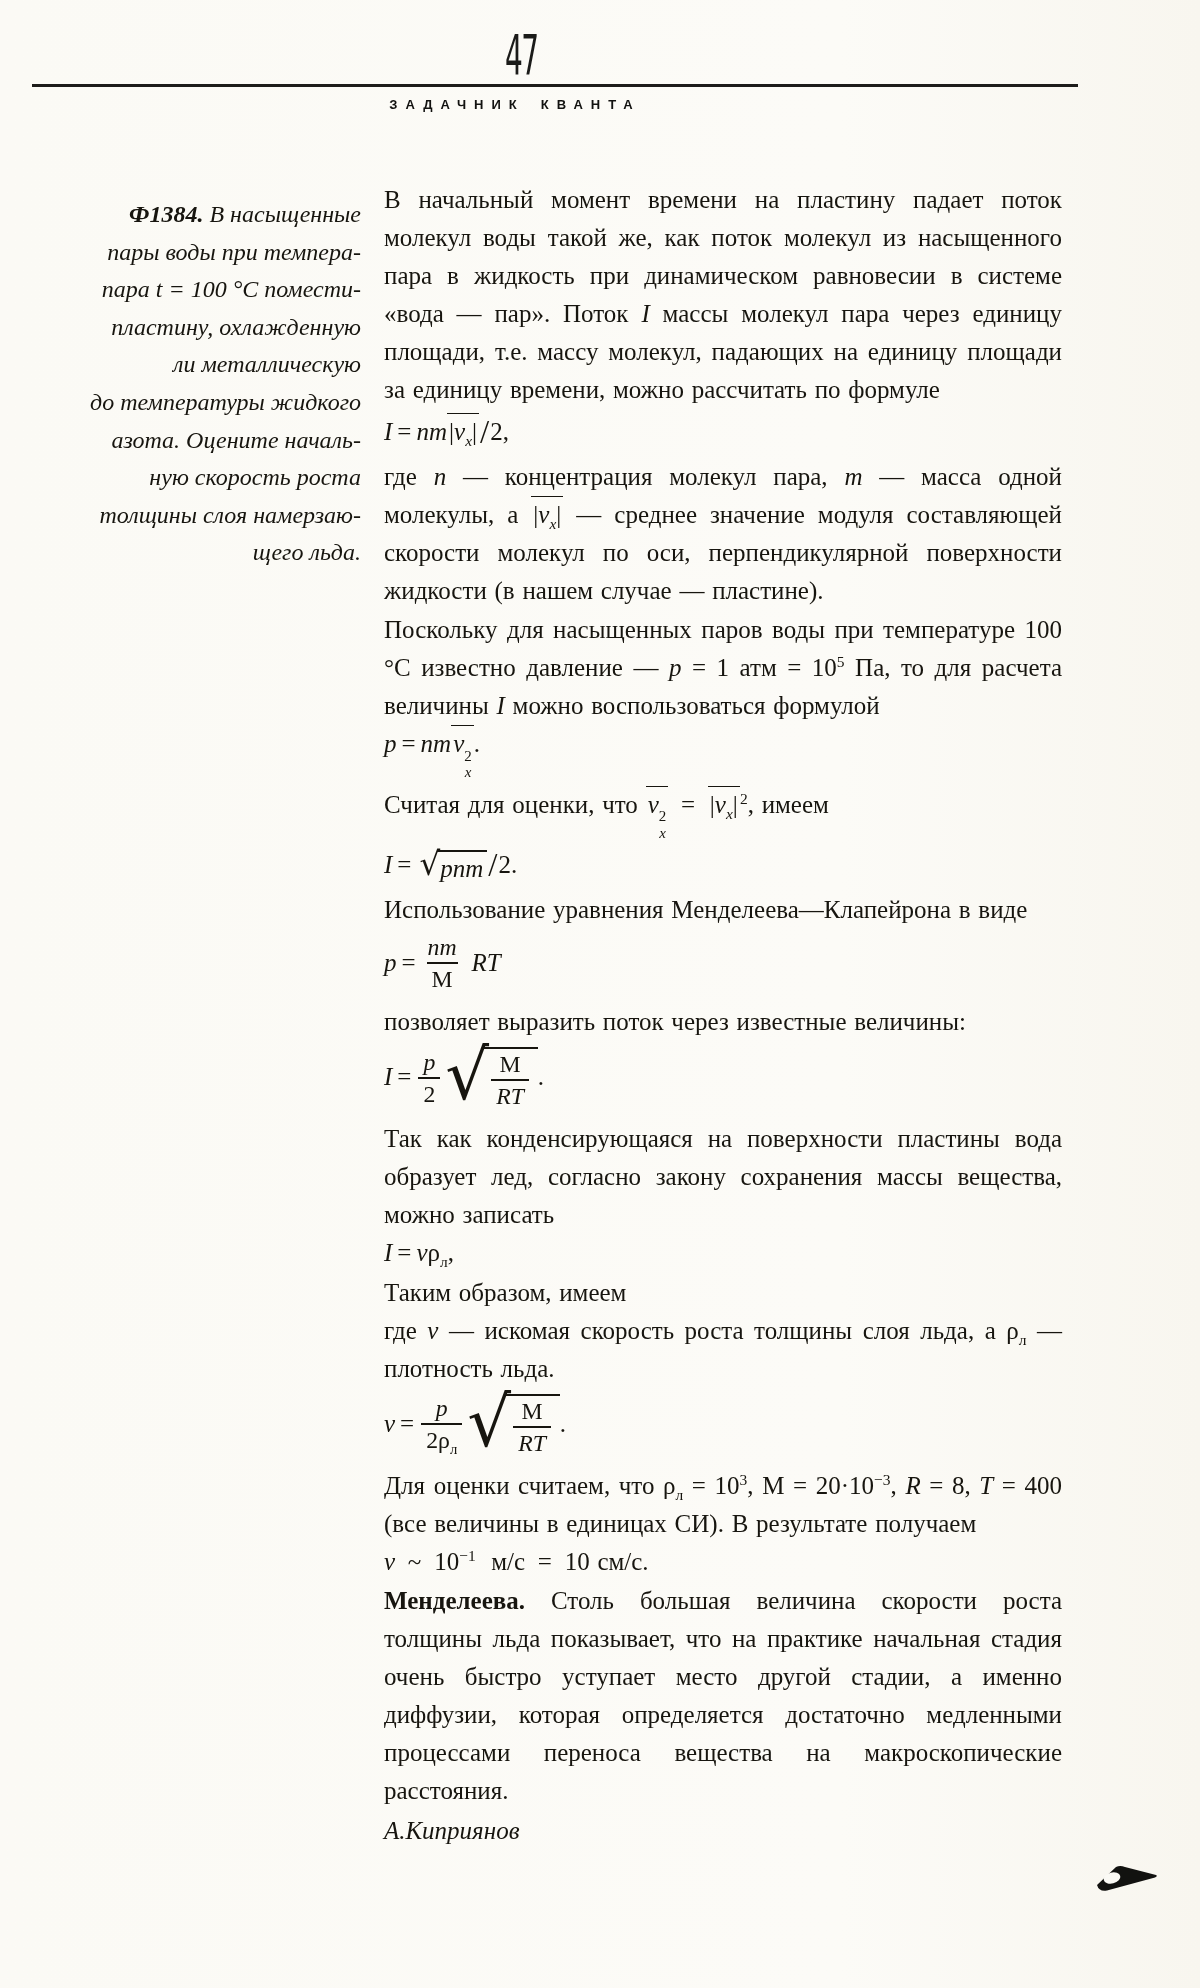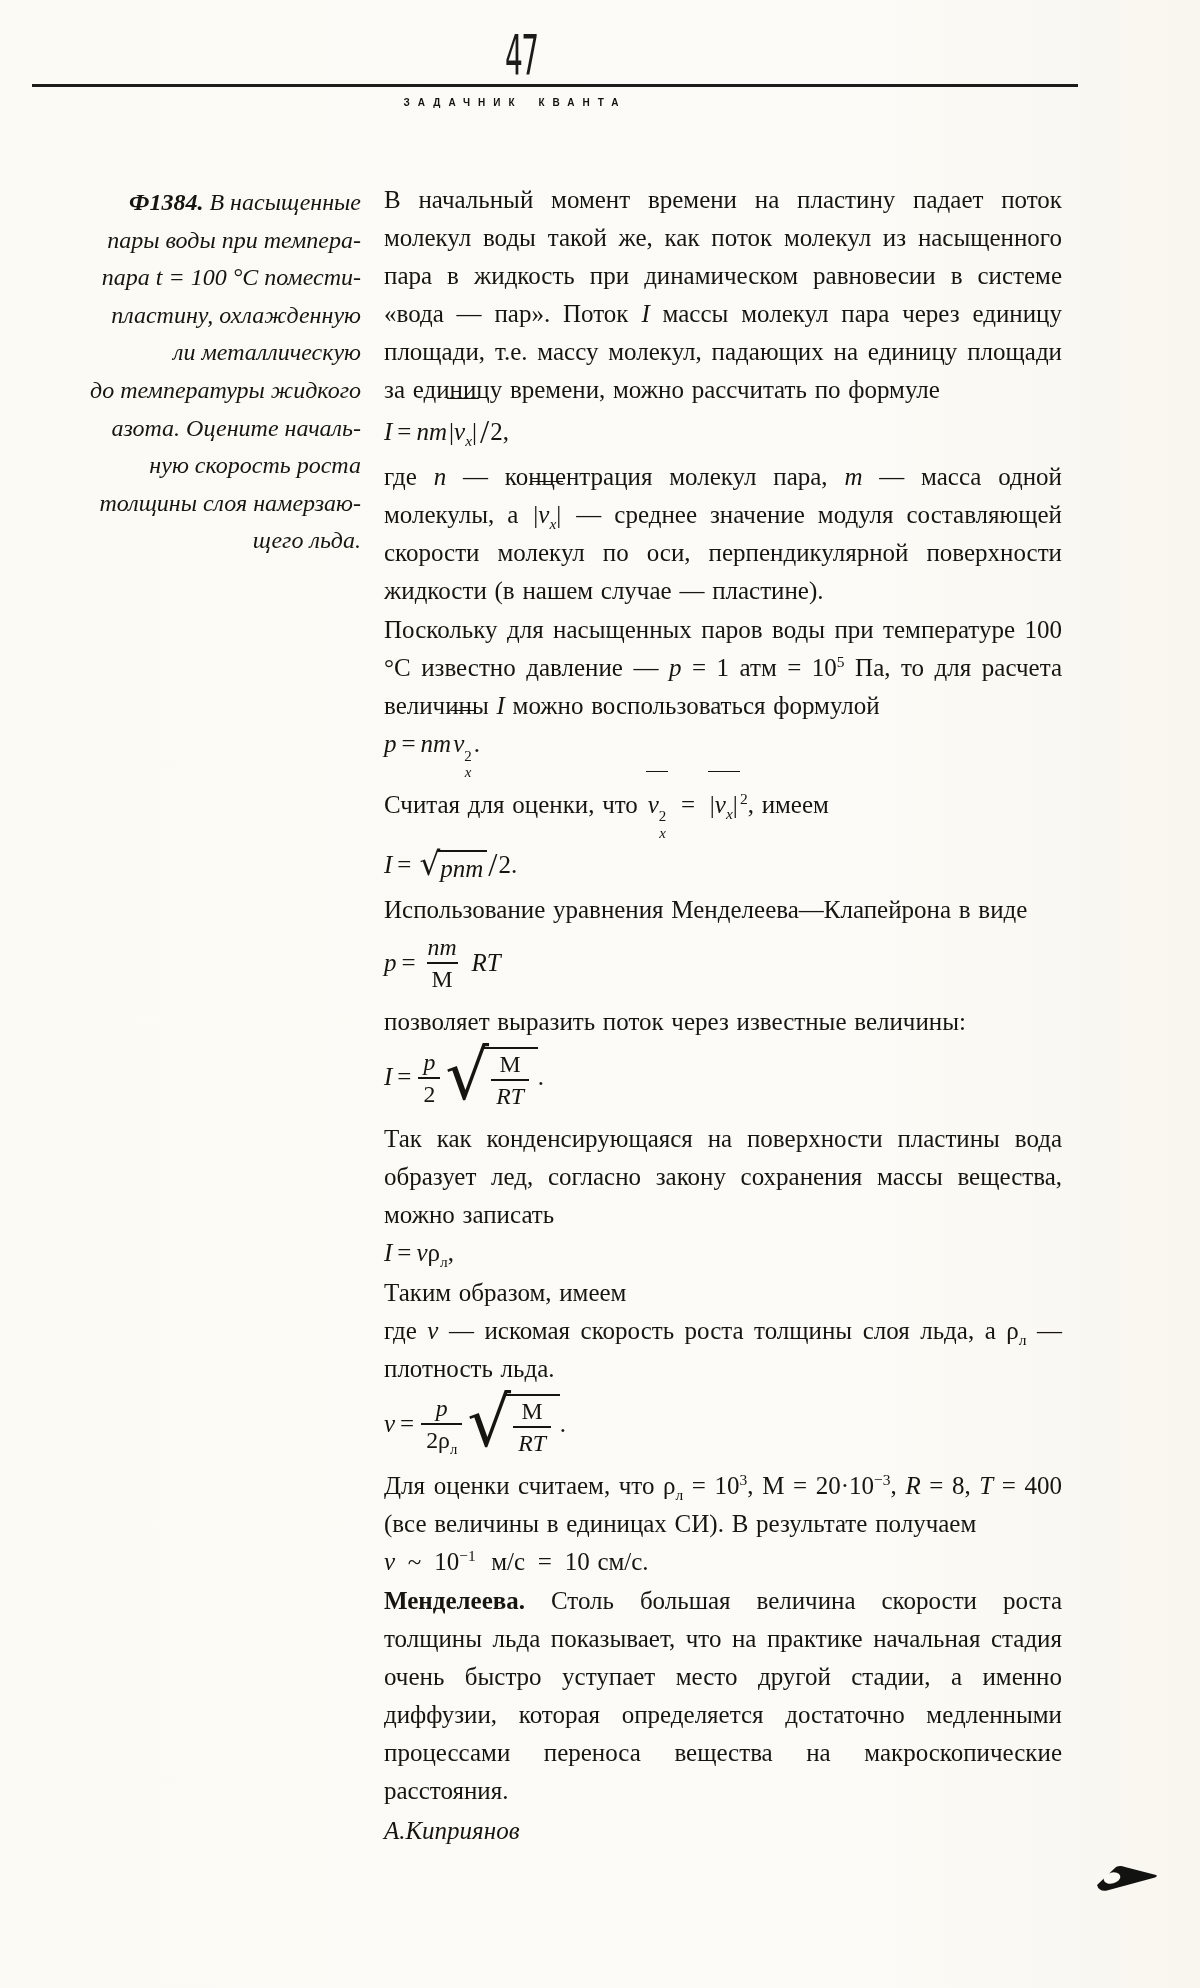--- a/index.html
+++ b/index.html
@@ -17,47 +17,47 @@
     font-family:"DejaVu Sans", sans-serif;
     font-size:56px; font-weight:400; letter-spacing:-3px; color:#1b1b19;
     transform:scale(0.5,1.0); transform-origin:left top;
   }
   .rule {
     position:absolute; top:84px; left:32px; width:1046px; height:3px;
     background:#1d1c1a;
   }
   .journal {
     position:absolute; top:97px; left:515px; transform:translateX(-50%);
-    font-family:"Liberation Sans", sans-serif; font-size:10px;
+    font-family:"Liberation Sans", sans-serif; font-size:13px;
     letter-spacing:8px; white-space:nowrap; color:#121210;
   }
   .journal .hw1 { font-weight:600; margin-right:16px; }
   .journal .hw2 { font-weight:800; }
   
   .left-col {
-    position:absolute; left:45px; top:184px; width:316px;
+    position:absolute; left:45px; top:196px; width:316px;
     text-align:right; font-style:italic;
     font-size:24px; line-height:37.6px; color:#17150f;
   }
   .left-col b { font-weight:700; }
   
   .right-col {
     position:absolute; left:384px; top:181px; width:678px;
     font-size:25px; line-height:38px; text-align:justify;
     word-spacing:1.5px; color:#17150f;
   }
   .right-col p { margin:0; }
   .right-col p.gap { margin-top:1px; }
   .formula { text-align:left; margin:3px 0 5px; line-height:1.25; }
   .formula.tallf { margin:6px 0 8px; }
   i { font-style:italic; }
   sup { font-size:62%; vertical-align:super; line-height:0; }
   sub { font-size:62%; vertical-align:sub; line-height:0; }
   .rel { padding:0 5px; }
-  .ov { border-top:1.8px solid #17150f; padding:19px 2px 0 2px; }
+  .ov { border-top:1.8px solid #17150f; padding:4px 2px 0 2px; }
   .isub { font-style:italic; }
   .stk {
     display:inline-flex; flex-direction:column; align-items:center;
     font-size:60%; line-height:1.12; vertical-align:-0.55em;
   }
   .stk .stx { font-style:italic; }
   .frac {
     display:inline-flex; flex-direction:column; align-items:center;
     vertical-align:middle; font-size:0.95em; line-height:1.18; margin:0 2px;
     transform:translateY(-2px);

